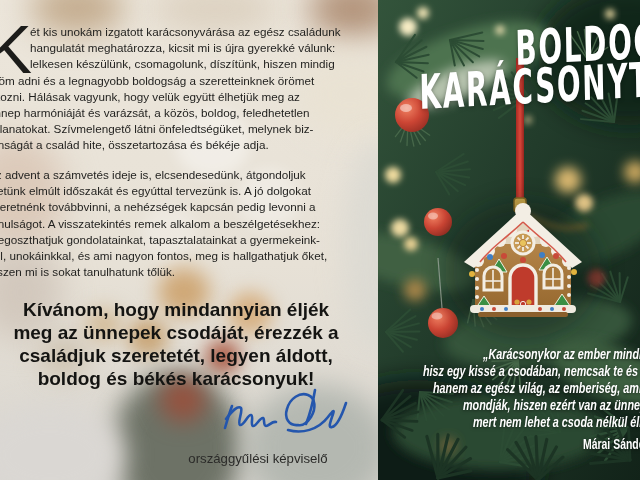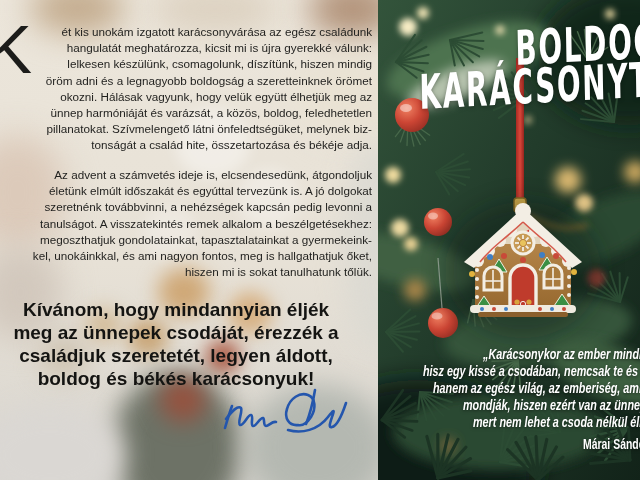--- a/index.html
+++ b/index.html
@@ -30,21 +30,21 @@
   .b18{left:-25px;top:405px;width:150px;height:100px;background:#dad7d3;filter:blur(13px);}
   .b19{left:245px;top:385px;width:145px;height:125px;background:#b4b8b1;filter:blur(14px);}
   .b20{left:342px;top:140px;width:70px;height:210px;background:#dad9d2;filter:blur(14px);opacity:.8;}
 
   
   .dropcap{position:absolute;left:-14px;top:15px;font-size:69px;line-height:1;
            font-weight:400;color:#1c1c1a;letter-spacing:0;}
   .para{position:absolute;left:-12px;width:384px;color:#1f1f1d;font-size:11.7px;}
   .para1{top:24px;}
   .para2{top:167px;}
-  .jline{display:block;line-height:16.2px;text-align:right;overflow:visible;}
+  .jline{display:block;line-height:16.2px;text-align:left;overflow:visible;}
   .para1 .ind{margin-left:42px;}
   .wish{position:absolute;left:-12px;top:298px;width:376px;text-align:center;
         font-weight:bold;color:#141412;font-size:19px;}
   .wish .wline{line-height:23px;}
   .sig-svg{position:absolute;left:218px;top:383px;}
   .signer-name{position:absolute;left:207px;top:434px;width:156px;text-align:center;
                font-weight:bold;font-size:15.5px;color:#1c1c1a;}
   .signer-title{position:absolute;left:180px;top:451px;width:156px;text-align:center;
                 font-size:13.2px;color:#2b2b29;}
 
@@ -126,20 +126,21 @@
     <svg class="sig-svg" width="132" height="58" viewBox="0 0 132 58">
       <g fill="none" stroke="#2456ad" stroke-width="2.6" stroke-linecap="round" stroke-linejoin="round">
         <path d="M14 23 C11 31 9 38 7 45"></path>
         <path d="M8 36 C14 28 20 22 23 25 C25 28 19 40 22 42 C26 43 30 31 33 32 C36 33 32 42 35 43 C38 44 42 34 45 35 C47 36 45 43 48 43 C51 43 54 38 58 39"></path>
         <path d="M80 42 C71 43 66 35 69 26 C72 15 82 9 90 12 C98 15 98 26 93 34 C89 40 84 43 80 42 Z"></path>
         <path d="M97 7 C95 19 92 31 88 41"></path>
         <path d="M70 47 C84 51 100 47 110 34 C114 29 117 25 115 31 C112 40 110 45 114 44 C119 43 124 32 128 20"></path>
       </g>
     </svg>
 
+    <div class="signer-title">országgyűlési képviselő</div>
   </div>
 
   <div class="photo">
     <svg class="photo-svg" width="262" height="480" viewBox="0 0 262 480">
       <defs>
         <linearGradient id="bgG" x1="0" y1="0" x2="1" y2="1">
           <stop offset="0" stop-color="#33543b"></stop>
           <stop offset=".45" stop-color="#223c2b"></stop>
           <stop offset="1" stop-color="#122319"></stop>
         </linearGradient>

